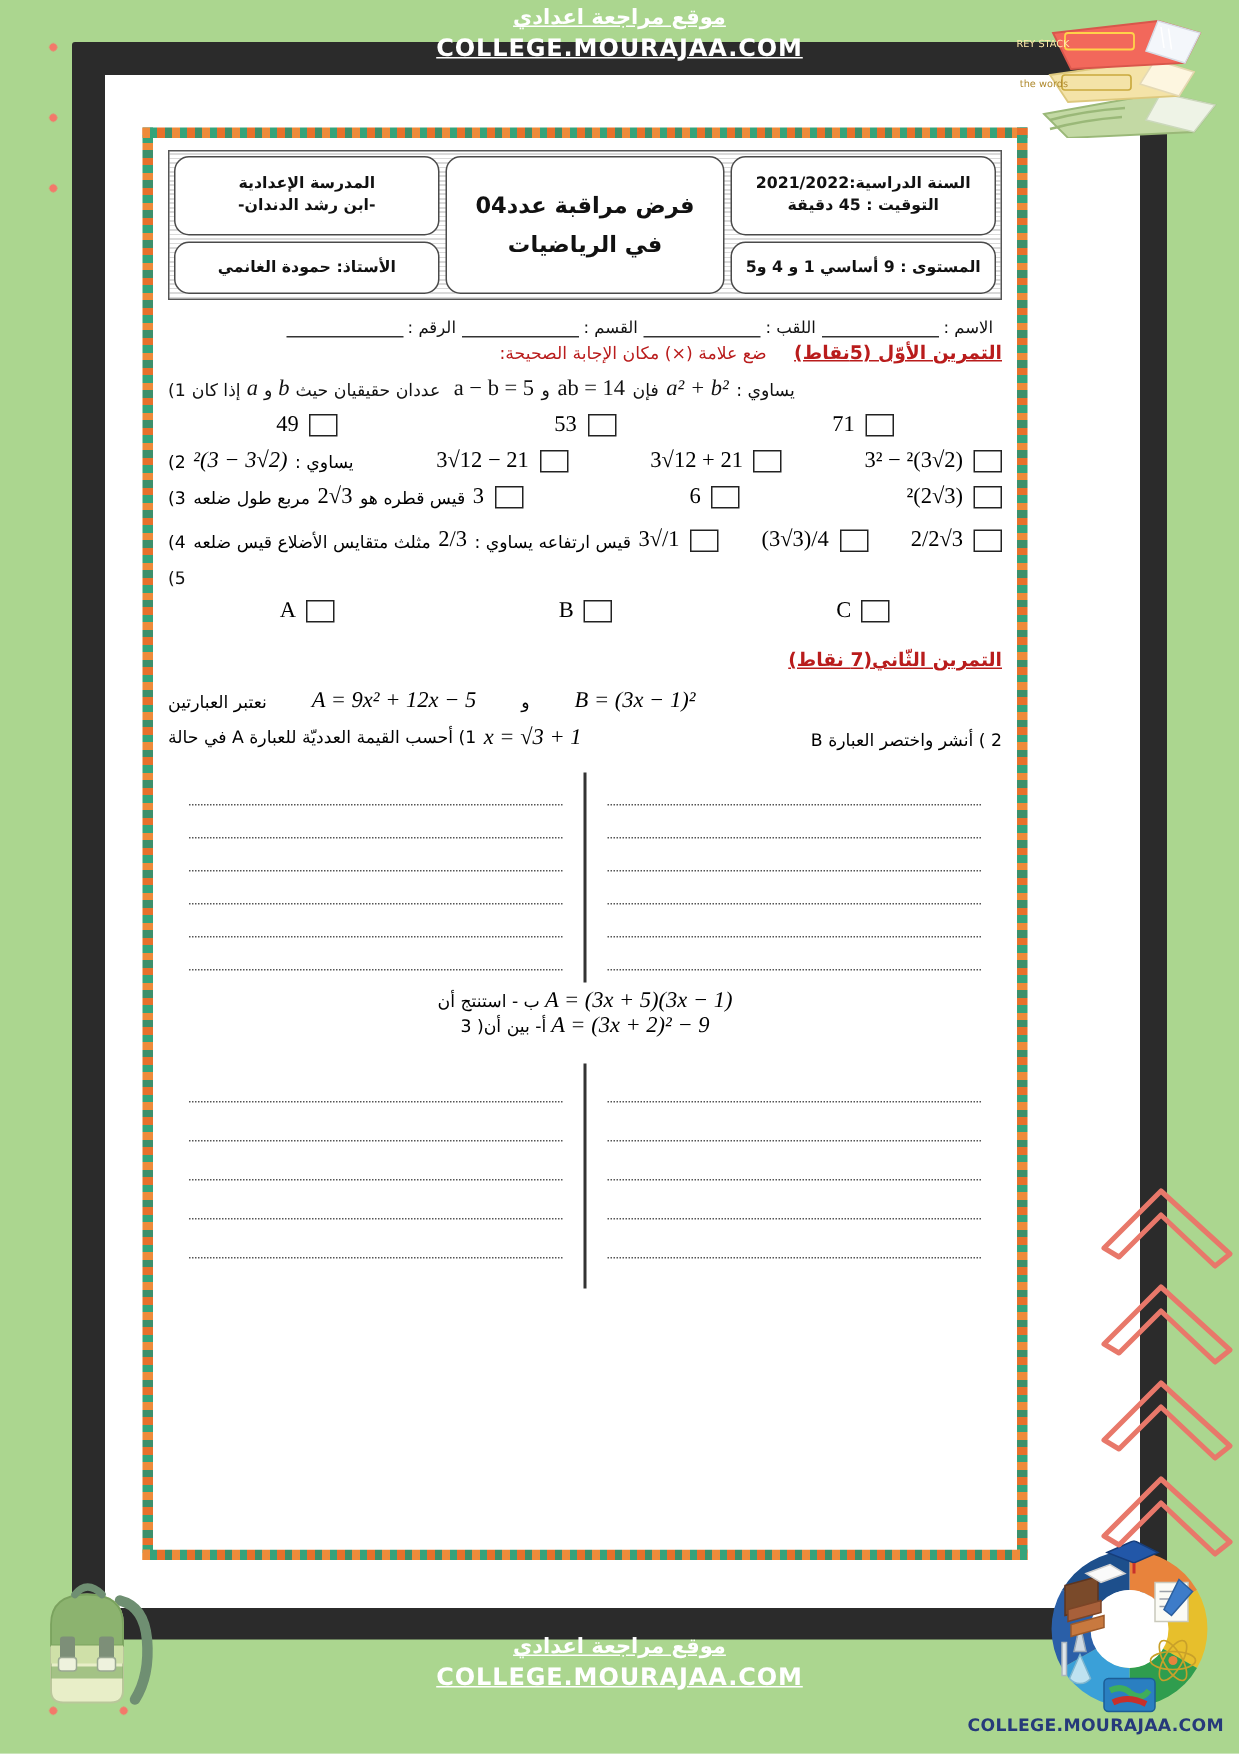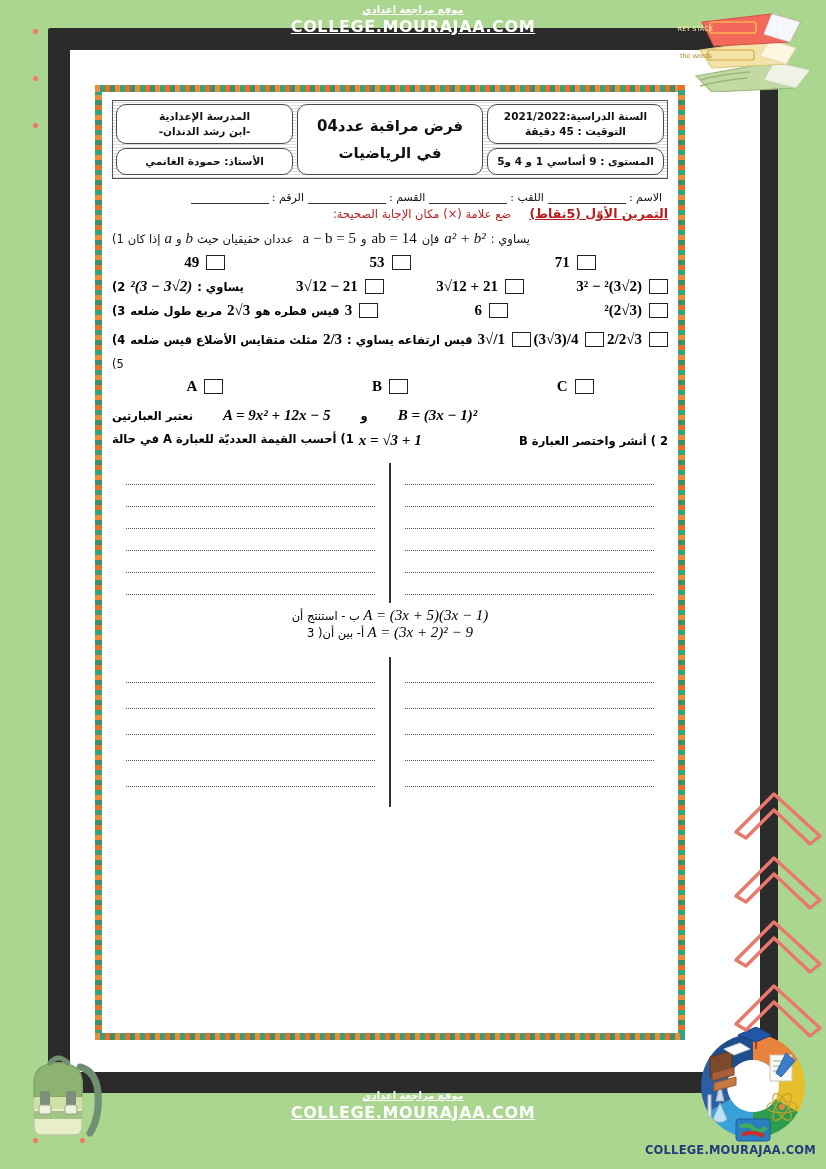--- a/index.html
+++ b/index.html
@@ -36,21 +36,21 @@
   }
 
   
   .banner {
     position:absolute; left:0; width:826px; text-align:center;
     color:#ffffff; z-index:40;
     font-family:"DejaVu Sans","Liberation Sans",sans-serif; font-weight:bold;
   }
   .banner-top { top:4px; }
   .banner-bottom { top:1090px; }
-  .banner .ar { font-size:10px; text-decoration:underline; letter-spacing:.3px; }
+  .banner .ar { font-size:14px; text-decoration:underline; letter-spacing:.3px; }
   .banner .url { font-size:16px; text-decoration:underline; letter-spacing:.6px; margin-top:2px; }
 
   .wm-corner {
     position:absolute; right:10px; bottom:12px; z-index:45;
     color:#263a7a; font-family:"DejaVu Sans","Liberation Sans",sans-serif;
     font-weight:bold; font-size:11.5px; letter-spacing:.2px;
   }
 
   
   .books { position:absolute; right:8px; top:2px; width:140px; height:90px; z-index:30; }
@@ -77,21 +77,21 @@
     content:""; position:absolute; top:0; bottom:0; right:0; width:7px;
     background:repeating-linear-gradient(0deg,#ee8b3a 0 5px,#35a37a 5px 10px,#e8702b 10px 15px,#3d8f6b 15px 20px);
   }
   .frame-inner { position:relative; width:100%; height:100%; background:#fff; z-index:2; padding:8px 10px; }
 
   
   .hdr-wrap {
     border:1.5px solid #555; padding:3px;
     background:
       repeating-linear-gradient(0deg,#d9d9d9 0 1px, #ffffff 1px 3px);
-    display:flex; flex-direction:row-reverse; gap:4px; height:79px;
+    display:flex; flex-direction:row-reverse; gap:4px; height:100px;
   }
   .hdr-col { display:flex; flex-direction:column; gap:4px; flex:1; }
   .hdr-col.center { flex:1.05; }
   .cell {
     background:#fff; border:1.4px solid #4a4a4a; border-radius:10px;
     display:flex; flex-direction:column; align-items:center; justify-content:center;
     text-align:center; padding:2px 4px;
     font-family:"DejaVu Sans","Liberation Sans",sans-serif;
     font-weight:bold; color:#111;
   }
@@ -126,21 +126,21 @@
   .ex-title .hint { font-weight:normal; font-size:11.5px; margin-right:14px; }
 
   .qline {
     display:flex; flex-direction:row-reverse; align-items:center;
     font-size:13px; color:#111; margin-top:9px; direction:rtl;
     font-family:"Liberation Serif",serif;
   }
   .qtext { font-family:"DejaVu Sans","Liberation Sans",sans-serif; font-size:11.5px; }
   .mathrow {
     display:flex; flex-direction:row-reverse; align-items:center;
-    margin-top:7px; direction:rtl; font-family:"Liberation Serif",serif;font-weight:bold;
+    margin-top:7px; direction:rtl; font-family:"Liberation Serif",serif;
   }
   .opt { display:flex; flex-direction:row-reverse; align-items:center; gap:7px; }
   .cbox { width:19px; height:15px; border:1.3px solid #222; display:inline-block; background:#fff; }
   .m { font-family:"Liberation Serif","DejaVu Serif",serif; font-style:italic; font-size:15px; }
   .mn { font-style:normal; }
 
   
   .rules { display:flex; flex-direction:row; direction:ltr; margin-top:10px; }
   .rules-col { flex:1; padding:0 14px; }
   .rule { border-bottom:1px dotted #555; height:22px; }
@@ -405,20 +405,23 @@
     <span class="opt">
           <span class="m mn">B</span>
           <span class="cbox"></span>
         </span>
     <span class="opt">
           <span class="m mn">C</span>
           <span class="cbox"></span>
         </span>
   </div>
 
+  <div class="ex-title" style="margin-top:16px">
+    <u>التمرين الثّاني(7 نقاط)</u>
+  </div>
 
   <div class="mathrow" style="justify-content:flex-start;gap:30px;margin-top:12px">
     <span class="qtext">نعتبر العبارتين</span>
     <span class="m">A = 9x² + 12x − 5</span>
     <span class="qtext">و</span>
     <span class="m">B = (3x − 1)²</span>
   </div>
 
   <div class="mathrow" style="justify-content:space-between;margin-top:8px">
     <span style="display:flex;flex-direction:row-reverse;align-items:flex-start;gap:5px">

